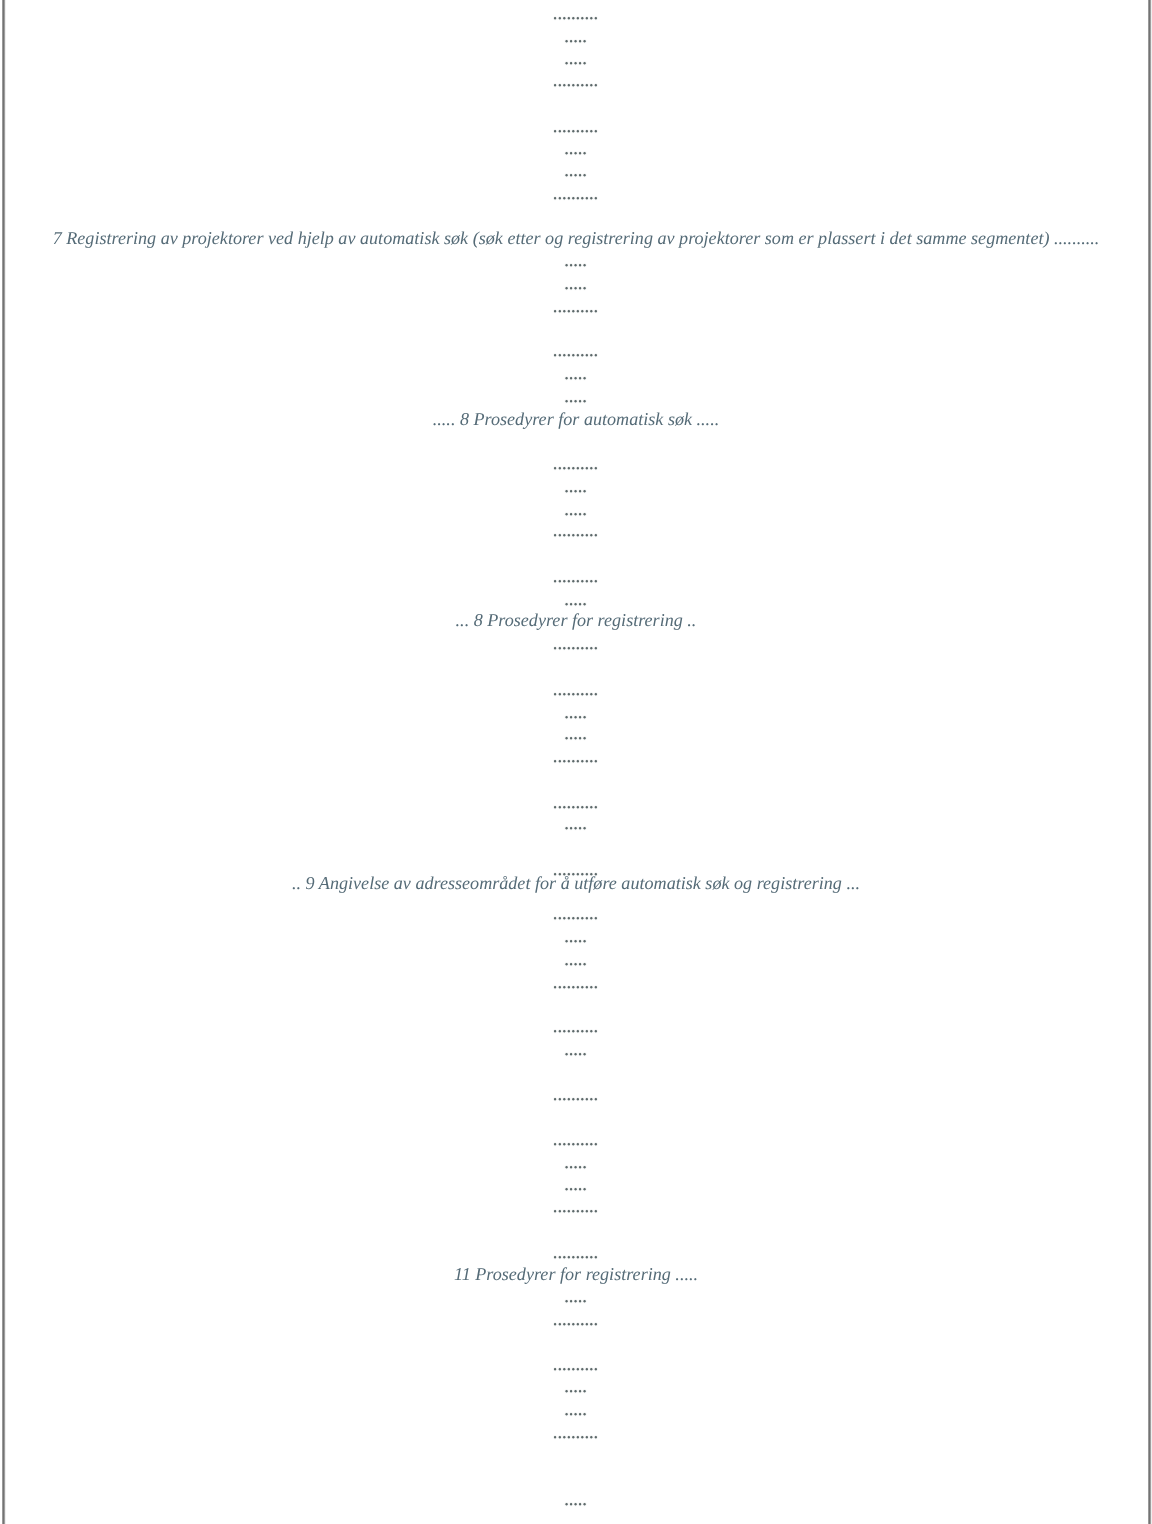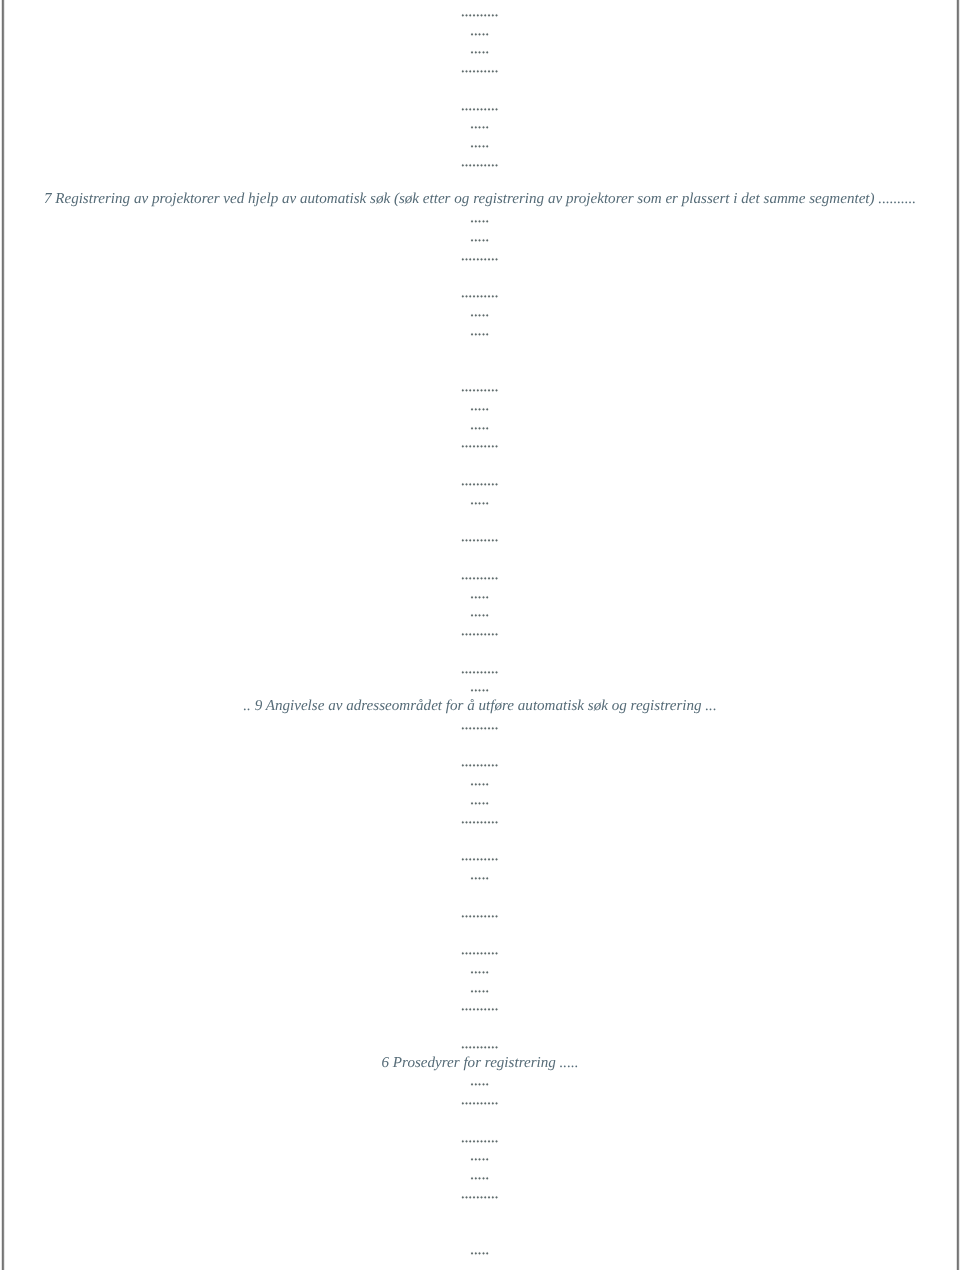--- a/index.html
+++ b/index.html
@@ -61,56 +61,58 @@
     <div class="toc-line leader" style="top:154.962px">..........</div>
     <div class="toc-line blank" style="top:173.726px"></div>
     <div class="toc-line entry" style="top:192.490px">7 Registrering av projektorer ved hjelp av automatisk søk (søk etter og registrering av projektorer som er plassert i det samme segmentet) ..........</div>
     <div class="toc-line leader" style="top:211.254px">.....</div>
     <div class="toc-line leader" style="top:230.018px">.....</div>
     <div class="toc-line leader" style="top:248.782px">..........</div>
     <div class="toc-line blank" style="top:267.546px"></div>
     <div class="toc-line leader" style="top:286.310px">..........</div>
     <div class="toc-line leader" style="top:305.074px">.....</div>
     <div class="toc-line leader" style="top:323.838px">.....</div>
+    <div class="toc-line entry" style="top:342.602px">..... 8 Prosedyrer for automatisk søk .....</div>
     <div class="toc-line blank" style="top:361.366px"></div>
     <div class="toc-line leader" style="top:380.130px">..........</div>
     <div class="toc-line leader" style="top:398.894px">.....</div>
     <div class="toc-line leader" style="top:417.658px">.....</div>
     <div class="toc-line leader" style="top:436.422px">..........</div>
     <div class="toc-line blank" style="top:455.186px"></div>
     <div class="toc-line leader" style="top:473.950px">..........</div>
     <div class="toc-line leader" style="top:492.714px">.....</div>
+    <div class="toc-line entry" style="top:511.478px">... 8 Prosedyrer for registrering ..</div>
     <div class="toc-line leader" style="top:530.242px">..........</div>
     <div class="toc-line blank" style="top:549.006px"></div>
     <div class="toc-line leader" style="top:567.770px">..........</div>
     <div class="toc-line leader" style="top:586.534px">.....</div>
     <div class="toc-line leader" style="top:605.298px">.....</div>
     <div class="toc-line leader" style="top:624.062px">..........</div>
     <div class="toc-line blank" style="top:642.826px"></div>
     <div class="toc-line leader" style="top:661.590px">..........</div>
     <div class="toc-line leader" style="top:680.354px">.....</div>
-    <div class="toc-line entry" style="top:699px">.. 9 Angivelse av adresseområdet for å utføre automatisk søk og registrering ...</div>
+    <div class="toc-line entry" style="top:730px">.. 9 Angivelse av adresseområdet for å utføre automatisk søk og registrering ...</div>
     <div class="toc-line leader" style="top:717.882px">..........</div>
     <div class="toc-line blank" style="top:736.646px"></div>
     <div class="toc-line leader" style="top:755.410px">..........</div>
     <div class="toc-line leader" style="top:774.174px">.....</div>
     <div class="toc-line leader" style="top:792.938px">.....</div>
     <div class="toc-line leader" style="top:811.702px">..........</div>
     <div class="toc-line blank" style="top:830.466px"></div>
     <div class="toc-line leader" style="top:849.230px">..........</div>
     <div class="toc-line leader" style="top:867.994px">.....</div>
     <div class="toc-line leader" style="top:905.522px">..........</div>
     <div class="toc-line blank" style="top:924.286px"></div>
     <div class="toc-line leader" style="top:943.050px">..........</div>
     <div class="toc-line leader" style="top:961.814px">.....</div>
     <div class="toc-line leader" style="top:980.578px">.....</div>
     <div class="toc-line leader" style="top:999.342px">..........</div>
     <div class="toc-line blank" style="top:1018.106px"></div>
     <div class="toc-line leader" style="top:1036.870px">..........</div>
-    <div class="toc-line entry" style="top:1055.634px">6 Prosedyrer for registrering .....</div>
+    <div class="toc-line entry" style="top:1055.634px">11 Prosedyrer for registrering .....</div>
     <div class="toc-line leader" style="top:1074.398px">.....</div>
     <div class="toc-line leader" style="top:1093.162px">..........</div>
     <div class="toc-line blank" style="top:1111.926px"></div>
     <div class="toc-line leader" style="top:1130.690px">..........</div>
     <div class="toc-line leader" style="top:1149.454px">.....</div>
     <div class="toc-line leader" style="top:1168.218px">.....</div>
     <div class="toc-line leader" style="top:1186.982px">..........</div>
     <div class="toc-line blank" style="top:1205.746px"></div>
     <div class="toc-line leader" style="top:1243.274px">.....</div>
   </div>

